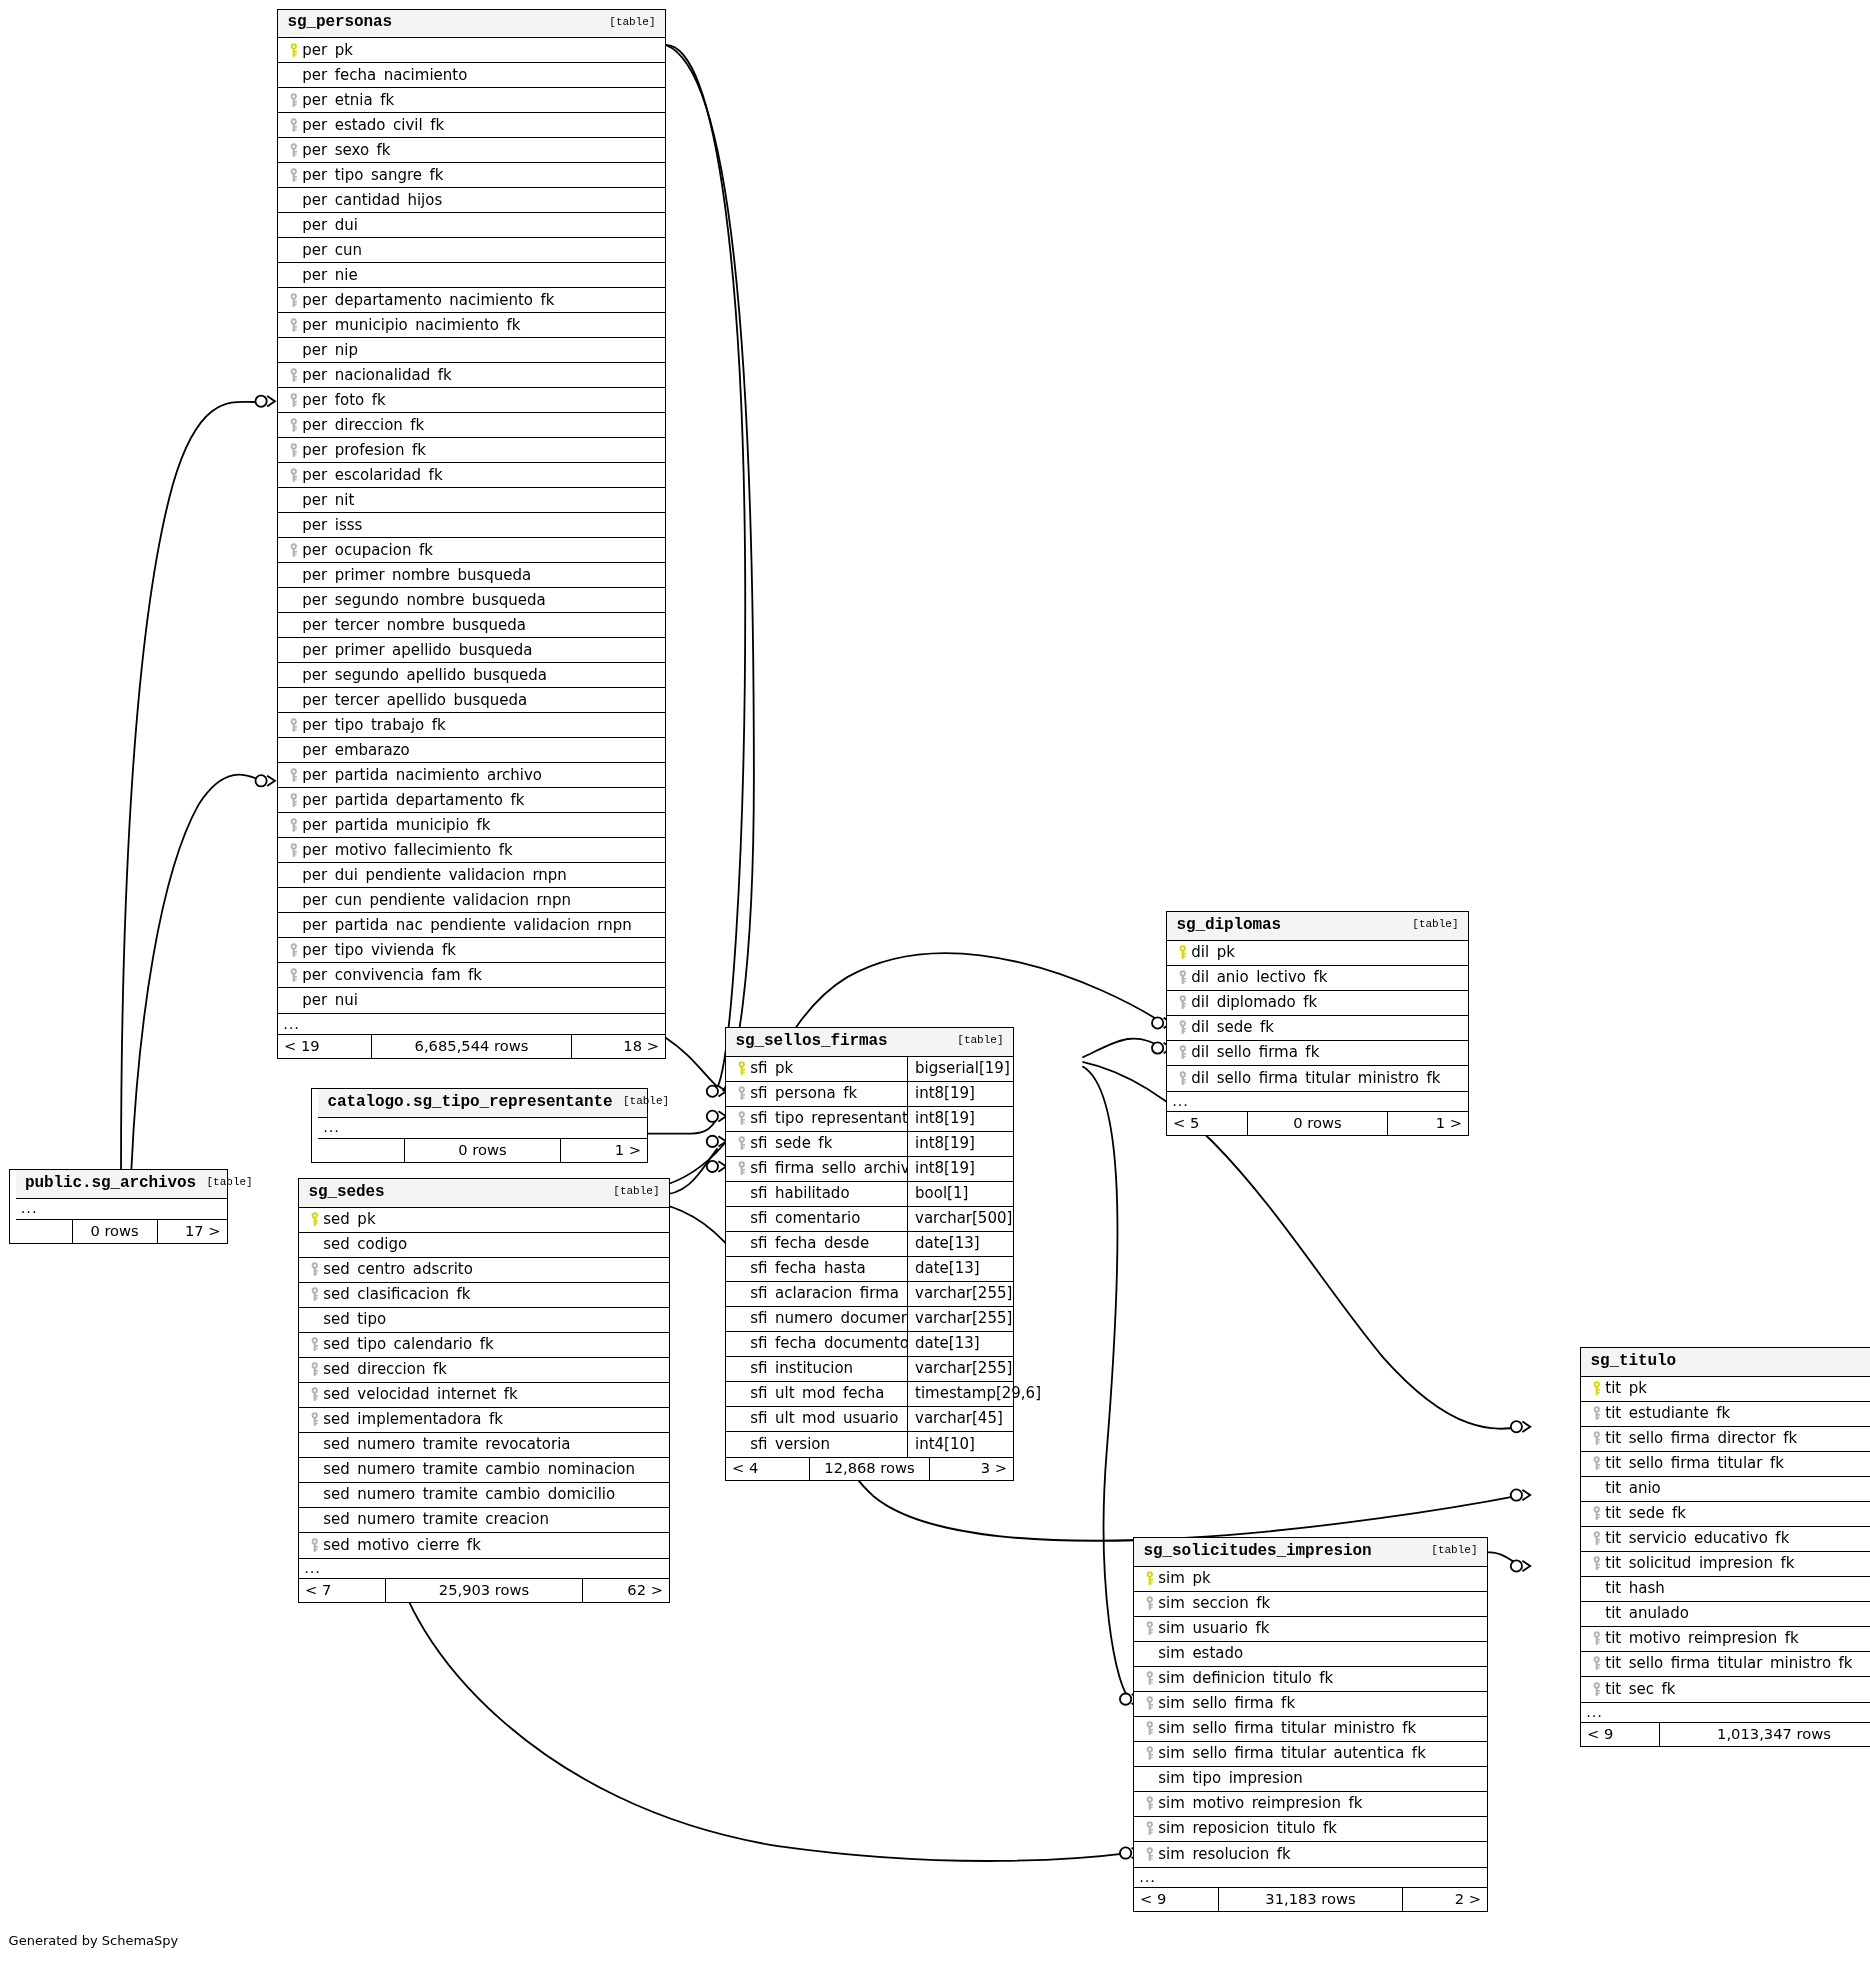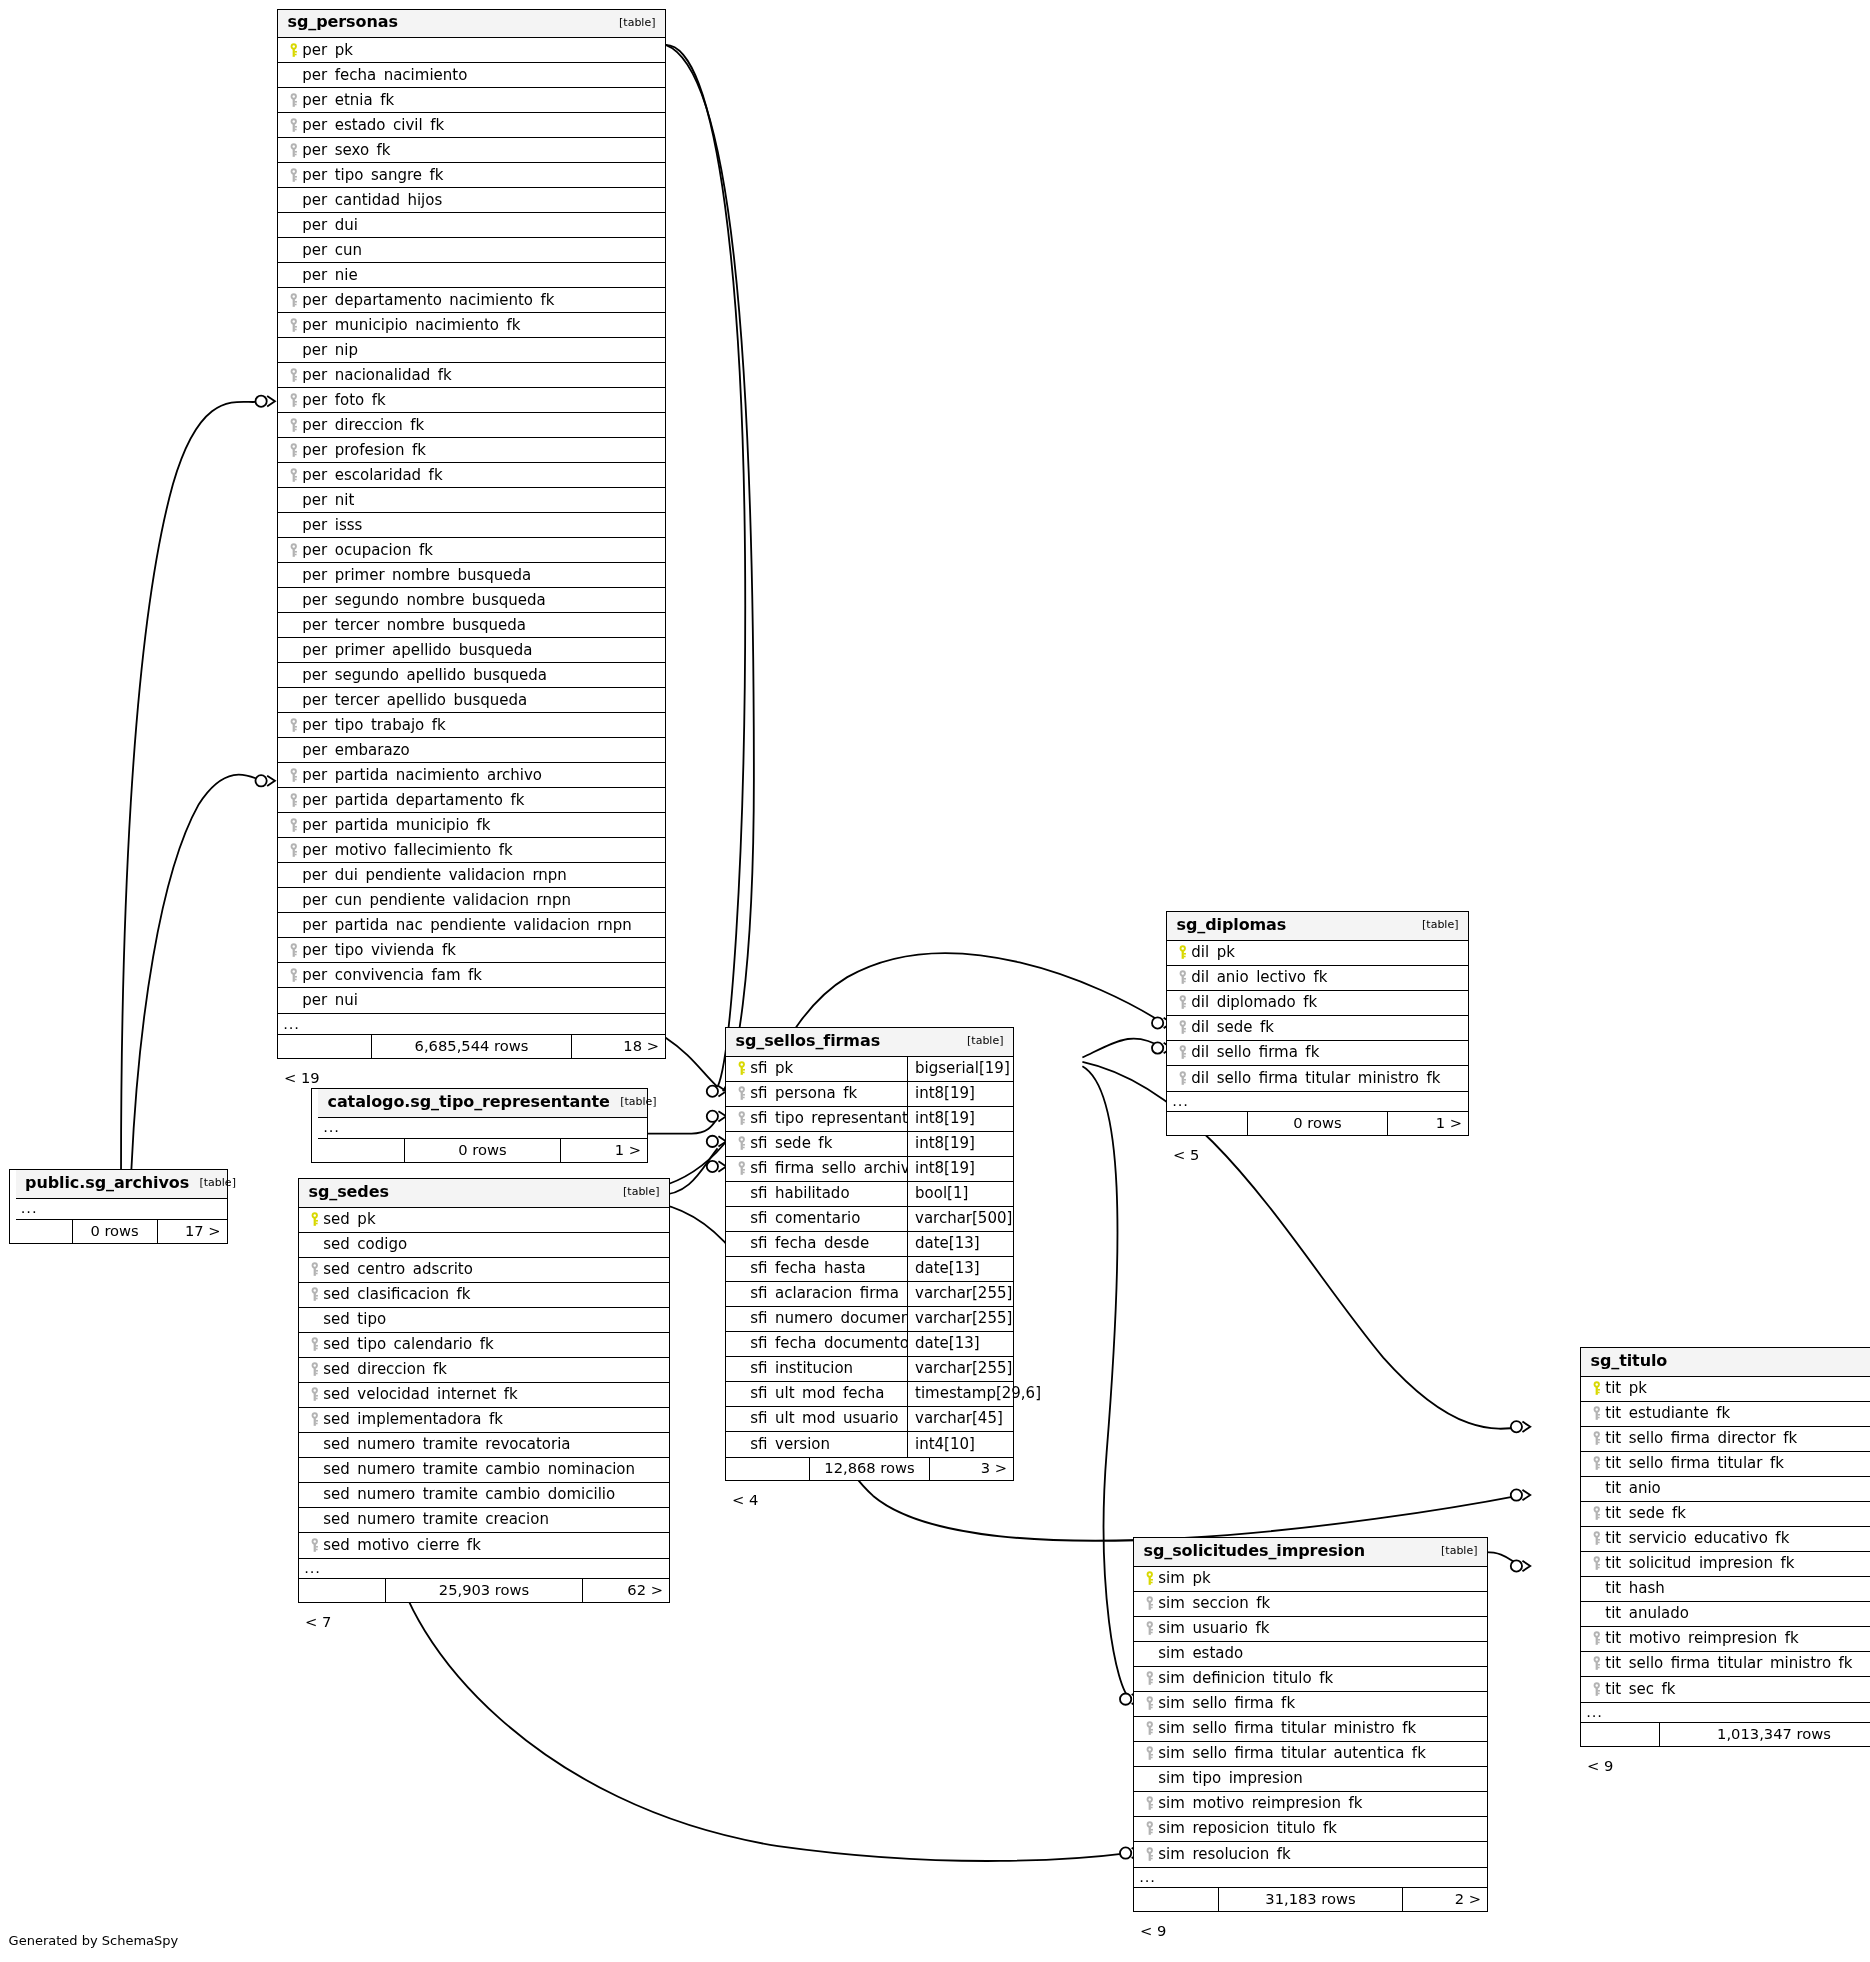--- a/index.html
+++ b/index.html
@@ -42,20 +42,21 @@
 
   .tbl-header {
     display: flex;
     justify-content: space-between;
     align-items: center;
     background: #f4f4f4;
     border-bottom: 1.4px solid #000000;
     padding: 5.2px 9.5px 7px 9.5px;
     box-sizing: border-box;
     height: 28.5px;
+    font-family: Liberation Mono, monospace;
   }
   .tbl-title {
     font-weight: bold;
     font-size: 16px;
     letter-spacing: -0.1px;
     white-space: nowrap;
   }
   .tbl-kind {
     font-size: 11px;
     white-space: nowrap;
@@ -122,21 +123,21 @@
     font-size: 14.7px;
   }
   .foot-cell {
     display: flex;
     align-items: center;
     box-sizing: border-box;
     height: 100%;
     overflow: hidden;
     white-space: nowrap;
   }
-  .foot-left  { flex: 0 0 auto; justify-content: flex-start; padding-left: 6px; margin-top: 32px; }
+  .foot-left  { flex: 0 0 auto; justify-content: flex-start; padding-left: 6px; }
   .foot-mid   { flex: 1 1 auto; justify-content: center; border-left: 1.4px solid #000; border-right: 1.4px solid #000; }
   .foot-right { flex: 0 0 auto; justify-content: flex-end; padding-right: 6px; }
 
   .credit {
     position: absolute;
     left: 8.6px;
     top: 1933px;
     font-size: 13px;
     z-index: 6;
     white-space: nowrap;

